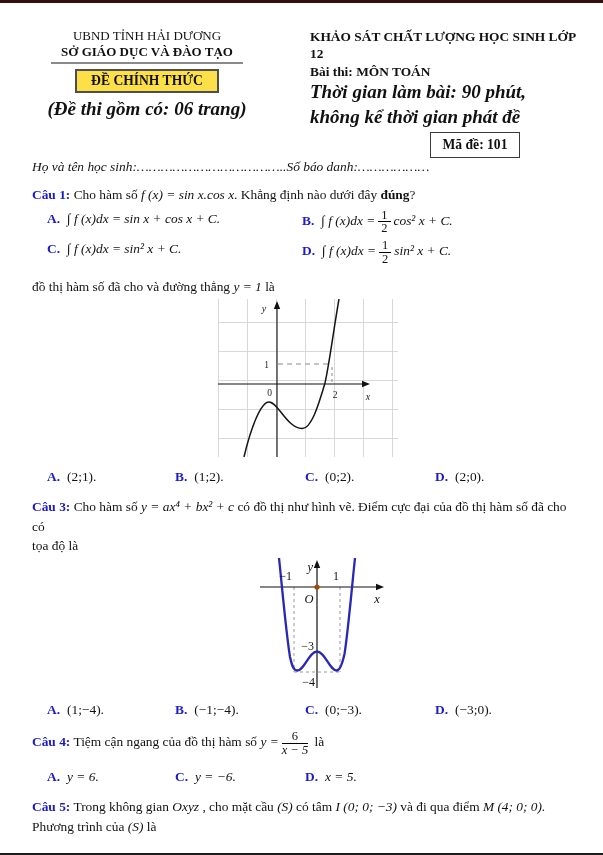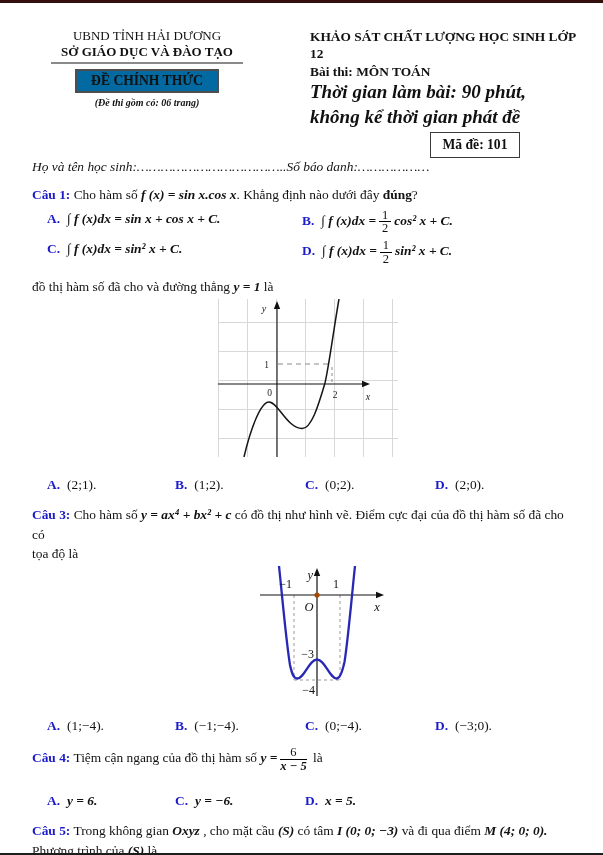--- a/index.html
+++ b/index.html
@@ -9,33 +9,33 @@
     font-family:"Liberation Serif","DejaVu Serif",serif;
     font-size:13.4px;color:#111;line-height:1.45;
   }
   .scan-top{position:absolute;top:0;left:0;right:0;height:3px;background:#33100d;}
   .scan-bottom{position:absolute;bottom:0;left:0;right:0;height:2px;background:#1d1d1d;}
   .header{display:flex;align-items:flex-start;}
   .h-left{width:230px;text-align:center;line-height:1.25;}
   .h-l1{font-size:13px;}
   .h-l2{font-weight:bold;font-size:13px;}
   .h-underline{width:192px;border-bottom:2.5px solid #8a8a8a;margin:1px auto 5px;}
-  .stamp{display:inline-block;border:2px solid #4e4e4e;padding:2px 14px;font-weight:bold;font-size:13.6px;background:#0369a1;}
-  .pages-note{font-style:italic;font-weight:bold;font-size:10px;margin-top:4px;}
+  .stamp{display:inline-block;border:2px solid #4e4e4e;padding:2px 14px;font-weight:bold;font-size:13.6px;background:#fde047;}
+  .pages-note{font-style:italic;font-weight:bold;font-size:19px;margin-top:4px;}
   .h-right{flex:1;padding-left:48px;line-height:1.3;}
   .h-r1,.h-r2,.h-r3{font-weight:bold;font-size:13.4px;}
   .h-r4{font-weight:bold;font-style:italic;font-size:19px;}
   .code-box{position:absolute;left:430px;top:132px;width:88px;height:24px;border:1.6px solid #3a3a3a;
     display:flex;align-items:center;justify-content:center;font-weight:bold;font-size:13.6px;}
   .student-line{margin-top:27px;font-size:13.4px;font-style:italic;}
   .q{margin-top:9px;}
   .q-label{color:#1b1bc8;font-weight:bold;}
-  .m{font-style:italic;font-weight:bold;}
+  .m{font-style:italic;}
   .opts2{display:grid;grid-template-columns:255px 1fr;padding-left:15px;margin-top:2px;}
-  .opts4{display:grid;grid-template-columns:128px 130px 130px 1fr;padding-left:15px;margin-top:16px;}
+  .opts4{display:grid;grid-template-columns:128px 130px 130px 1fr;padding-left:15px;margin-top:8px;}
   .opt{white-space:nowrap;margin:2px 0;}
   .letter{color:#1b1bc8;font-weight:bold;margin-right:7px;}
   .frac{display:inline-flex;flex-direction:column;vertical-align:middle;text-align:center;
     line-height:1.02;margin:0 3px;font-size:12.5px;}
   .frac .num{border-bottom:1.1px solid #000;padding:0 3px;}
   .graph1-wrap{margin:3px 0 1px 186px;line-height:0;}
   .graph2-wrap{margin:2px 0 0 226px;line-height:0;}
   svg text{font-family:"Liberation Serif","DejaVu Serif",serif;}
   .ital{font-style:italic;}
 </style>
@@ -150,21 +150,21 @@
       <text x="51" y="45" font-size="12.5" text-anchor="middle" class="ital" fill="#111">O</text>
       <text x="119" y="45" font-size="12.5" text-anchor="middle" class="ital" fill="#111">x</text>
       <text x="55" y="13" font-size="12.5" text-anchor="end" class="ital" fill="#111">y</text>
       <text x="56" y="92" font-size="12" text-anchor="end" fill="#111">−3</text>
       <text x="57" y="128" font-size="12" text-anchor="end" fill="#111">−4</text>
     </svg>
   </div>
   <div class="opts4">
     <span class="opt"><span class="letter">A.</span><span>(1;−4).</span></span>
     <span class="opt"><span class="letter">B.</span><span>(−1;−4).</span></span>
-    <span class="opt"><span class="letter">C.</span><span>(0;−4).</span></span>
+    <span class="opt"><span class="letter">C.</span><span>(0;−3).</span></span>
     <span class="opt"><span class="letter">D.</span><span>(−3;0).</span></span>
   </div>
 </div>
 
 <div class="q">
   <span class="q-label">Câu 4:</span>
   <span>Tiệm cận ngang của đồ thị hàm số </span><span class="m">y =</span><span class="frac">
       <span class="num">6</span>
       <span class="den m">x − 5</span>
     </span><span> là</span>

